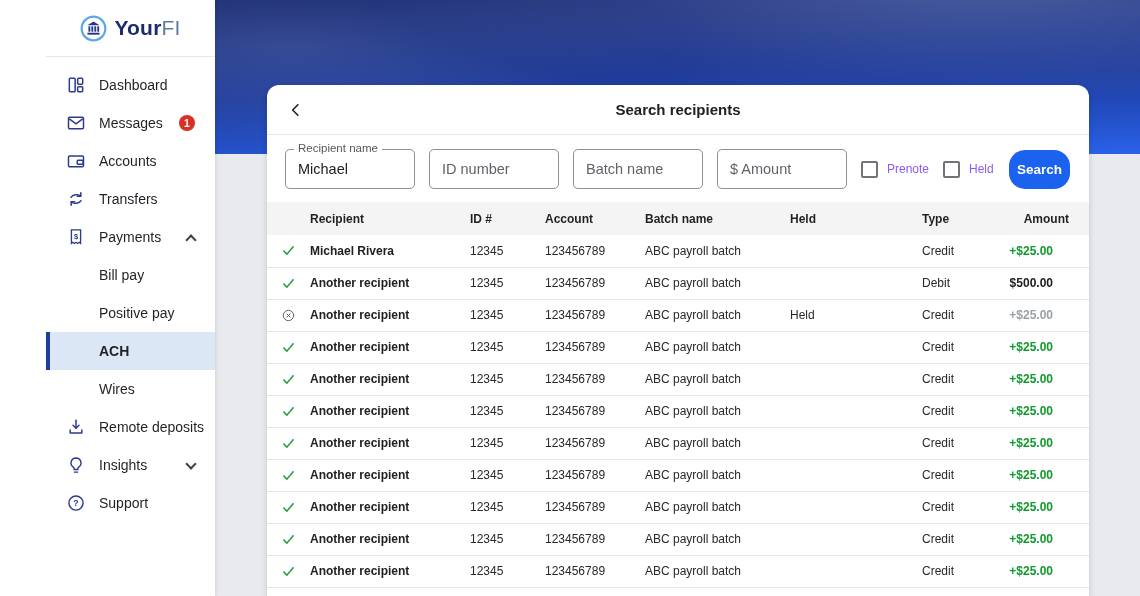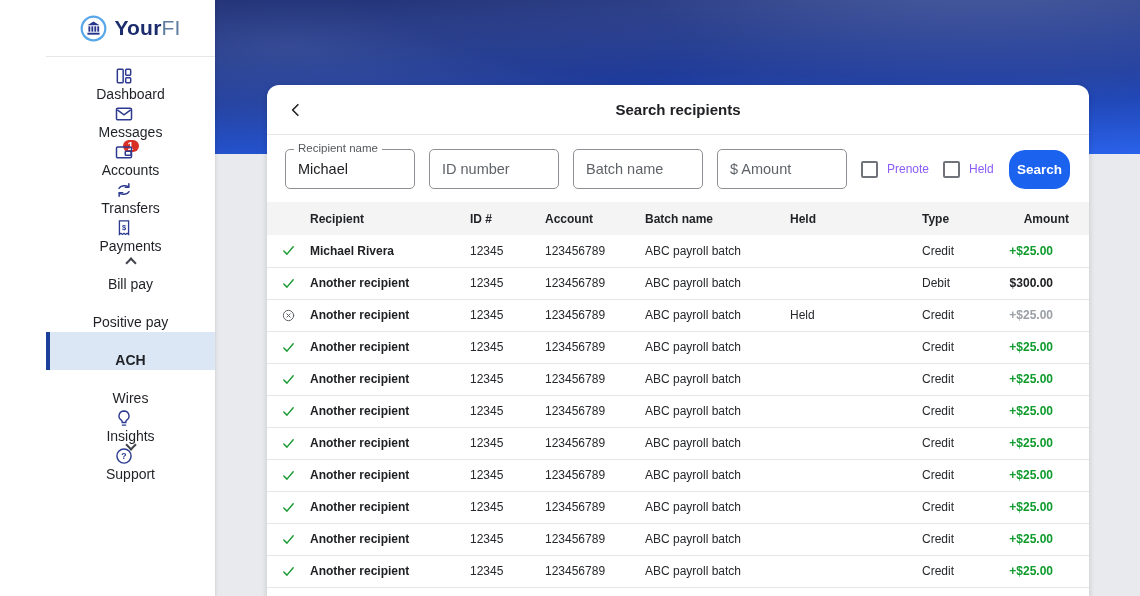--- a/index.html
+++ b/index.html
@@ -20,21 +20,21 @@
   .sidebar { position:absolute; left:0; top:0; width:215px; height:596px; background:#fff; z-index:3;
     box-shadow:1px 0 3px rgba(0,0,0,.10);padding-left:46px; }
   .brand-row { height:57px; display:flex; align-items:center; justify-content:center; gap:7px;
     border-bottom:1px solid #e5e7e9; }
   .brand-icon svg { width:27px; height:27px; display:block; }
   .brand-text { font-size:21px; letter-spacing:.2px; }
   .brand-bold { font-weight:800; color:#1c2d6e; }
   .brand-light { font-weight:300; color:#5d7c9e; }
   .nav { padding-top:9px; }
   .nav-item { display:flex; align-items:center; height:38px; padding:0 20px; cursor:pointer;
-    font-size:14px; color:#1f2126;flex-direction:column; }
+    font-size:14px; color:#1f2126; }
   .nav-icon { width:20px; height:20px; margin-right:13px; color:#2c3a90; flex:none; }
   .nav-icon svg { width:20px; height:20px; display:block; }
   .nav-item.sub .nav-label { }
   .nav-label { flex:1; white-space:nowrap; }
   .nav-item.active { background:#dbe7f5; box-shadow:inset 4px 0 0 #1d3f9c; font-weight:700; }
   .nav-badge { min-width:16px; height:16px; border-radius:8px; background:#d93025; color:#fff;
     font-size:10.5px; font-weight:700; display:flex; align-items:center; justify-content:center;
     padding:0 4px; }
   .chev { width:8px; height:8px; border-right:2px solid #41454b; border-bottom:2px solid #41454b;
     display:inline-block; flex:none; }
@@ -186,20 +186,31 @@
           <span class="nav-label">ACH</span>
 
         </div>
 
         <div class="nav-item sub">
           <span class="nav-icon"></span>
           <span class="nav-label">Wires</span>
 
         </div>
 
+        <div class="nav-item">
+          <span class="nav-icon">
+            <svg viewBox="0 0 24 24" fill="none" stroke="currentColor" stroke-width="1.8" stroke-linecap="round" stroke-linejoin="round">
+              <path d="M12 4v9.2"></path>
+              <path d="M8.4 10l3.6 3.6L15.6 10"></path>
+              <path d="M5 15.5v3.7h14v-3.7"></path>
+            </svg>
+          </span>
+          <span class="nav-label">Remote deposits</span>
+
+        </div>
 
         <div class="nav-item">
           <span class="nav-icon">
             <svg viewBox="0 0 24 24" fill="none" stroke="currentColor" stroke-width="1.7" stroke-linecap="round">
               <path d="M12 3.5a6 6 0 0 1 3.3 11c-.7.5-1.1 1.2-1.1 2v.8h-4.4v-.8c0-.8-.4-1.5-1.1-2a6 6 0 0 1 3.3-11z"></path>
               <path d="M10 20.5h4"></path>
             </svg>
           </span>
           <span class="nav-label">Insights</span>
 
@@ -293,21 +304,21 @@
           <tr class="row">
             <td class="c-status"><span><svg viewBox="0 0 24 24" fill="none" stroke="#1e9b36" stroke-width="2.4" stroke-linecap="round" stroke-linejoin="round">
                   <path d="M4.5 12.8l5 5L19.5 6"></path>
                 </svg></span></td>
             <td class="c-recipient">Another recipient</td>
             <td>12345</td>
             <td>123456789</td>
             <td>ABC payroll batch</td>
             <td></td>
             <td>Debit</td>
-            <td class="c-amount"><span class="amt neu">$300.00</span></td>
+            <td class="c-amount"><span class="amt neu">$500.00</span></td>
           </tr>
 
           <tr class="row">
             <td class="c-status"><span><svg viewBox="0 0 24 24" fill="none" stroke="#5f6368" stroke-width="1.6" stroke-linecap="round">
                   <circle cx="12" cy="12" r="8.3"></circle>
                   <path d="M9.4 9.4l5.2 5.2M14.6 9.4l-5.2 5.2"></path>
                 </svg></span></td>
             <td class="c-recipient">Another recipient</td>
             <td>12345</td>
             <td>123456789</td>

